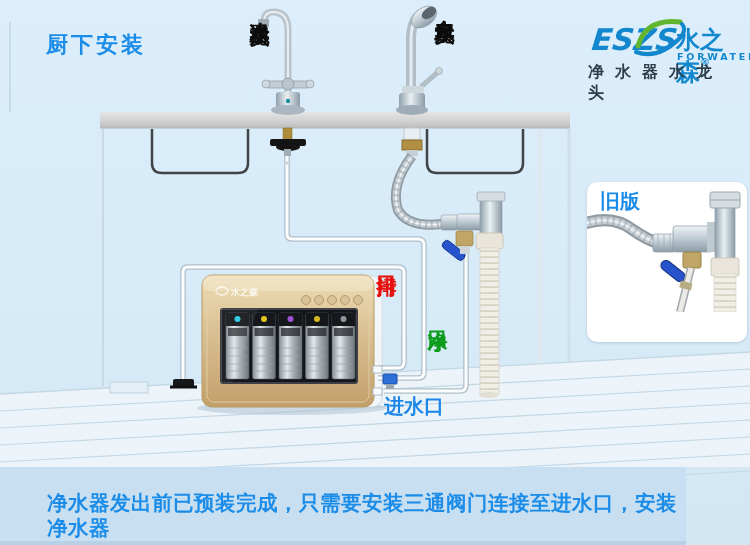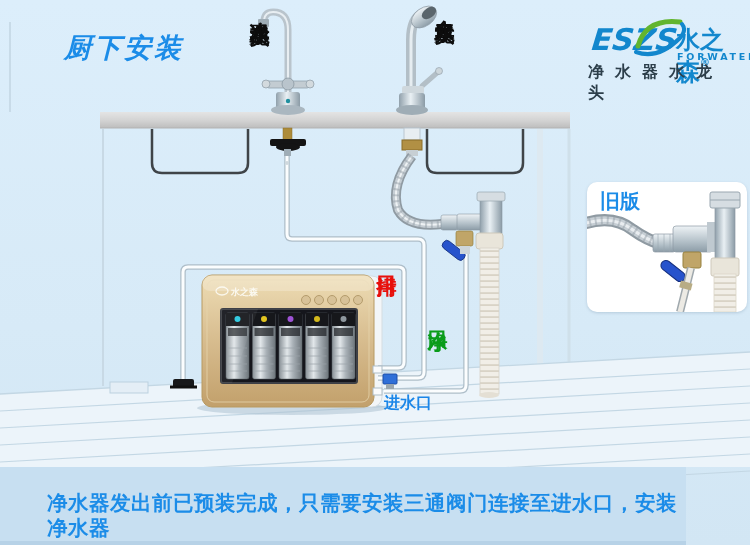--- a/index.html
+++ b/index.html
@@ -7,38 +7,38 @@
     --inlet-blue:#1b86e8; --logo-blue:#1287cd; --logo-green:#62b52f;
     --tagline-dark:#2c3e4a; --footer-bg:#c7dff1; --wall-bg:#d9ecf8;
   }
   html,body{margin:0;padding:0;}
   body{font-family:"DejaVu Sans","Liberation Sans",sans-serif;}
   .stage{position:relative;width:750px;height:545px;overflow:hidden;
          background:linear-gradient(180deg,#dceefb 0%,#d7eaf7 60%,#d2e6f4 100%);}
   .scene{position:absolute;left:0;top:0;z-index:1;}
   .lbl{position:absolute;z-index:3;font-weight:bold;white-space:nowrap;}
   .vlabel{writing-mode:vertical-rl;text-orientation:upright;line-height:1;}
-  .title{left:64px;top:30px;font-size:27px;letter-spacing:3px;color:var(--accent-blue);font-style:italic;}
+  .title{left:46px;top:30px;font-size:22px;letter-spacing:3px;color:var(--accent-blue);}
   .faucet-lbl{font-size:20px;color:#0d0d0d;letter-spacing:1px;}
   .purifier-faucet-lbl{left:250px;top:6px;}
   .tap-faucet-lbl{left:435px;top:4px;}
   .drain-lbl{left:377px;top:261px;font-size:20px;color:var(--drain-red);}
   .clean-lbl{left:428px;top:316px;font-size:20px;color:var(--clean-green);}
-  .inlet-lbl{left:384px;top:393px;font-size:16px;color:var(--inlet-blue);}
+  .inlet-lbl{left:384px;top:393px;font-size:20px;color:var(--inlet-blue);}
   .logo{position:absolute;left:585px;top:10px;width:162px;height:78px;z-index:3;}
   .logo-letters{position:absolute;left:7px;top:12px;font-size:30px;font-weight:bold;
     font-style:italic;color:var(--logo-blue);transform:skewX(-6deg);letter-spacing:0px;}
   .logo-swoosh{position:absolute;left:45px;top:2px;}
   .logo-cn{position:absolute;left:91px;top:14px;font-size:24px;font-weight:bold;color:var(--logo-blue);}
   .logo-reg{font-size:10px;vertical-align:14px;font-style:normal;}
   .logo-en{position:absolute;left:92px;top:41px;font-size:9.5px;font-weight:bold;
     letter-spacing:2.8px;color:var(--logo-blue);}
   .logo-tagline{position:absolute;left:3px;top:52px;font-size:16px;font-weight:bold;
     letter-spacing:11px;color:var(--tagline-dark);}
-  .old-panel{position:absolute;left:587px;top:182px;width:160px;height:130px;z-index:2;
+  .old-panel{position:absolute;left:587px;top:182px;width:160px;height:160px;z-index:2;
     background:#fff;border-radius:10px;box-shadow:0 1px 3px rgba(80,110,140,.25);overflow:hidden;}
   .old-badge{position:absolute;left:13px;top:6px;font-size:20px;font-weight:bold;
     color:var(--accent-blue);z-index:2;}
   .old-caption{position:absolute;left:585px;top:321px;width:164px;text-align:center;
     font-size:19px;font-weight:bold;color:var(--accent-blue);z-index:3;letter-spacing:.5px;}
   .footer{position:absolute;left:0;top:467px;width:686px;height:78px;z-index:4;
     background:var(--footer-bg);border-bottom:4px solid #b7d2e7;box-sizing:border-box;}
   .footer-text{position:absolute;left:47px;top:24px;font-size:20.5px;font-weight:bold;
     color:var(--accent-blue);line-height:24.5px;letter-spacing:.5px;}
 </style>

